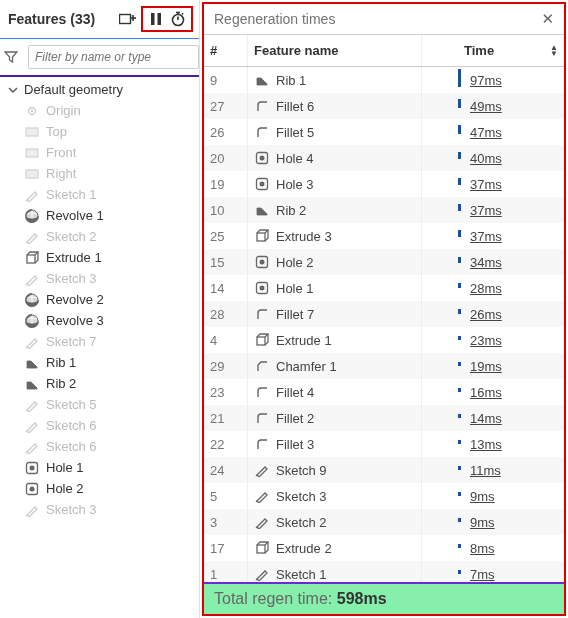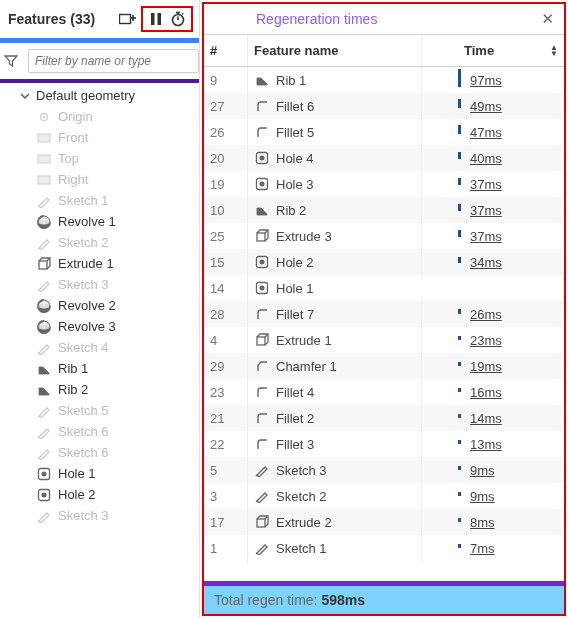--- a/index.html
+++ b/index.html
@@ -20,55 +20,55 @@
     width: 200px;
     border-right: 1px solid #e0e0e0;
     display: flex;
     flex-direction: column;
     overflow: hidden;
   }
   .lp-header {
     display: flex;
     align-items: center;
     padding: 6px 6px 6px 8px;
-    border-bottom: 5px solid #3b82f6;
+    border-bottom: 1px solid #3b82f6;
     gap: 6px;
   }
   .lp-title { font-weight: 700; font-size: 14px; flex: 0 0 auto; }
   .lp-header-icons { display: flex; gap: 2px; align-items: center; margin-left: auto;}
   .icon-btn {
     width: 22px; height: 22px;
     display: flex; align-items: center; justify-content: center;
     cursor: pointer;
     color: #333;
   }
   .red-box {
     border: 2px solid #d80000;
     padding: 0 2px;
     height: 26px;
     display: flex; align-items: center;
   }
   .lp-filter-row {
     display: flex; align-items: center; gap: 6px;
     padding: 6px 0;
-    border-bottom: 4px solid #4c1d95;
+    border-bottom: 2px solid #4c1d95;
   }
   .filter-input {
     flex: 1;
     border: 1px solid #ccc;
     border-radius: 2px;
     padding: 4px 6px;
     font-size: 12px;
     font-style: italic;
     color: #999;
   }
   .tree {
     overflow-y: auto;
     flex: 1;
-    padding: 2px 12px;
+    padding: 2px 0;
   }
   .tree-item {
     display: flex; align-items: center;
     padding: 3px 8px;
     gap: 6px;
     cursor: pointer;
     white-space: nowrap;
   }
   .tree-item.lvl1 { padding-left: 24px; }
   .tree-item.muted { color: #bbb; }
@@ -84,21 +84,21 @@
     flex-direction: column;
     position: relative;
     border: 2px solid #d80000;
     margin: 2px;
   }
   .rp-header {
     display: flex; align-items: center;
     padding: 6px 10px;
     border-bottom: 1px solid #d0d0d0;
   }
-  .rp-title { font-size: 14px; color: #8b5cf6; margin-left: 42px; }
+  .rp-title { font-size: 14px; color: #737373; }
   .rp-close { margin-left: auto; cursor: pointer; color: #666; font-size: 15px;}
   .rp-table-head {
     display: flex;
     border-bottom: 1px solid #ccc;
     background: #fff;
     font-weight: 700;
     font-size: 13px;
   }
   .col-num { width: 44px; padding: 8px 6px; border-right: 1px solid #eee;}
   .col-name { flex: 1; padding: 8px 6px; border-right: 1px solid #eee;}
@@ -122,25 +122,25 @@
   .row:nth-child(even){ background: #f7f7f7; }
   .row .col-num { border-right: 1px solid #eee; color:#777;}
   .row .col-name { border-right: 1px solid #eee; display:flex; align-items:center; gap:6px;}
   .row .col-time { display:flex; align-items:flex-start; position:relative;text-decoration:underline;}
   .row .col-time .bar {
     width: 3px; background:#1b4f9c; position:absolute; left:0; top:4px; bottom:4px;
   }
   .row .col-time .val { margin-left: 6px; }
   .fico { width:16px; height:16px; display:flex; align-items:center; justify-content:center; color:#888;}
   .rp-footer {
-    border-top: 5px solid #6d28d9;
+    border-top: 2px solid #6d28d9;
     padding: 6px 10px;
-    font-size: 14px;
+    font-size: 16px;
     color: #666;
-    background: #7dd3fc;
+    background: #86efac;
   }
   .rp-footer strong { color:#333; }
   
   
   svg { display:block; }
 </style>
 </head>
 <body>
 
 <div class="container">
@@ -201,29 +201,29 @@
               </svg>
             </span>
             <span class="lbl">Origin</span>
           </div>
           <div class="tree-item lvl1 muted">
             <span class="ico">
               <svg width="14" height="12" viewBox="0 0 14 12">
                 <rect x="1" y="2" width="12" height="8" fill="#eee" stroke="#ccc"></rect>
               </svg>
             </span>
-            <span class="lbl">Front</span>
+            <span class="lbl">Top</span>
           </div>
           <div class="tree-item lvl1 muted">
             <span class="ico">
               <svg width="14" height="12" viewBox="0 0 14 12">
                 <rect x="1" y="2" width="12" height="8" fill="#eee" stroke="#ccc"></rect>
               </svg>
             </span>
-            <span class="lbl">Top</span>
+            <span class="lbl">Front</span>
           </div>
           <div class="tree-item lvl1 muted">
             <span class="ico">
               <svg width="14" height="12" viewBox="0 0 14 12">
                 <rect x="1" y="2" width="12" height="8" fill="#eee" stroke="#ccc"></rect>
               </svg>
             </span>
             <span class="lbl">Right</span>
           </div>
         </div>
@@ -315,21 +315,21 @@
             <span class="lbl">Revolve 3</span>
           </div>
           <div class="tree-item muted">
             <span class="chev"></span>
             <span class="ico">
               <svg width="14" height="14" viewBox="0 0 14 14">
                 <path d="M2 12 L10 4 L12 6 L4 14 Z" fill="none" stroke="#ccc" stroke-width="1.3"></path>
                 <line x1="2" y1="12" x2="1" y2="13" stroke="#ccc" stroke-width="1.3"></line>
               </svg>
             </span>
-            <span class="lbl">Sketch 4</span>
+            <span class="lbl">Sketch 7</span>
           </div>
           <div class="tree-item">
             <span class="chev"></span>
             <span class="ico">
               <svg width="14" height="14" viewBox="0 0 14 14">
                 <path d="M2 12 L2 5 L6 5 L12 11 L12 12 Z" fill="#666" stroke="#666" stroke-width="0.8"></path>
               </svg>
             </span>
             <span class="lbl">Rib 1</span>
           </div>
@@ -552,20 +552,24 @@
     <div class="col-num">14</div>
     <div class="col-name">
       <span class="fico">
               <svg width="14" height="14" viewBox="0 0 14 14">
                 <rect x="1.5" y="1.5" width="11" height="11" rx="2" fill="none" stroke="#666" stroke-width="1.3"></rect>
                 <circle cx="7" cy="7" r="2.5" fill="#666"></circle>
               </svg>
             </span>
       <span>Hole 1</span>
     </div>
+    <div class="col-time">
+      <span class="bar" style="height:5px;top:10.5px"></span>
+      <span class="val">28ms</span>
+    </div>
         </div>
         <div class="row">
     <div class="col-num">28</div>
     <div class="col-name">
       <span class="fico">
               <svg width="14" height="14" viewBox="0 0 14 14">
                 <path d="M3 12 L3 6 Q3 3 6 3 L12 3" fill="none" stroke="#666" stroke-width="1.4"></path>
               </svg>
             </span>
       <span>Fillet 7</span>
@@ -643,20 +647,36 @@
       <span class="fico">
               <svg width="14" height="14" viewBox="0 0 14 14">
                 <path d="M3 12 L3 6 Q3 3 6 3 L12 3" fill="none" stroke="#666" stroke-width="1.4"></path>
               </svg>
             </span>
       <span>Fillet 3</span>
     </div>
     <div class="col-time">
       <span class="bar" style="height:4px;top:11px"></span>
       <span class="val">13ms</span>
+    </div>
+        </div>
+        <div class="row">
+    <div class="col-num">24</div>
+    <div class="col-name">
+      <span class="fico">
+              <svg width="14" height="14" viewBox="0 0 14 14">
+                <path d="M2 12 L10 4 L12 6 L4 14 Z" fill="none" stroke="#666" stroke-width="1.3"></path>
+                <line x1="2" y1="12" x2="1" y2="13" stroke="#666" stroke-width="1.3"></line>
+              </svg>
+            </span>
+      <span>Sketch 9</span>
+    </div>
+    <div class="col-time">
+      <span class="bar" style="height:4px;top:11px"></span>
+      <span class="val">11ms</span>
     </div>
         </div>
         <div class="row">
     <div class="col-num">5</div>
     <div class="col-name">
       <span class="fico">
               <svg width="14" height="14" viewBox="0 0 14 14">
                 <path d="M2 12 L10 4 L12 6 L4 14 Z" fill="none" stroke="#666" stroke-width="1.3"></path>
                 <line x1="2" y1="12" x2="1" y2="13" stroke="#666" stroke-width="1.3"></line>
               </svg>

